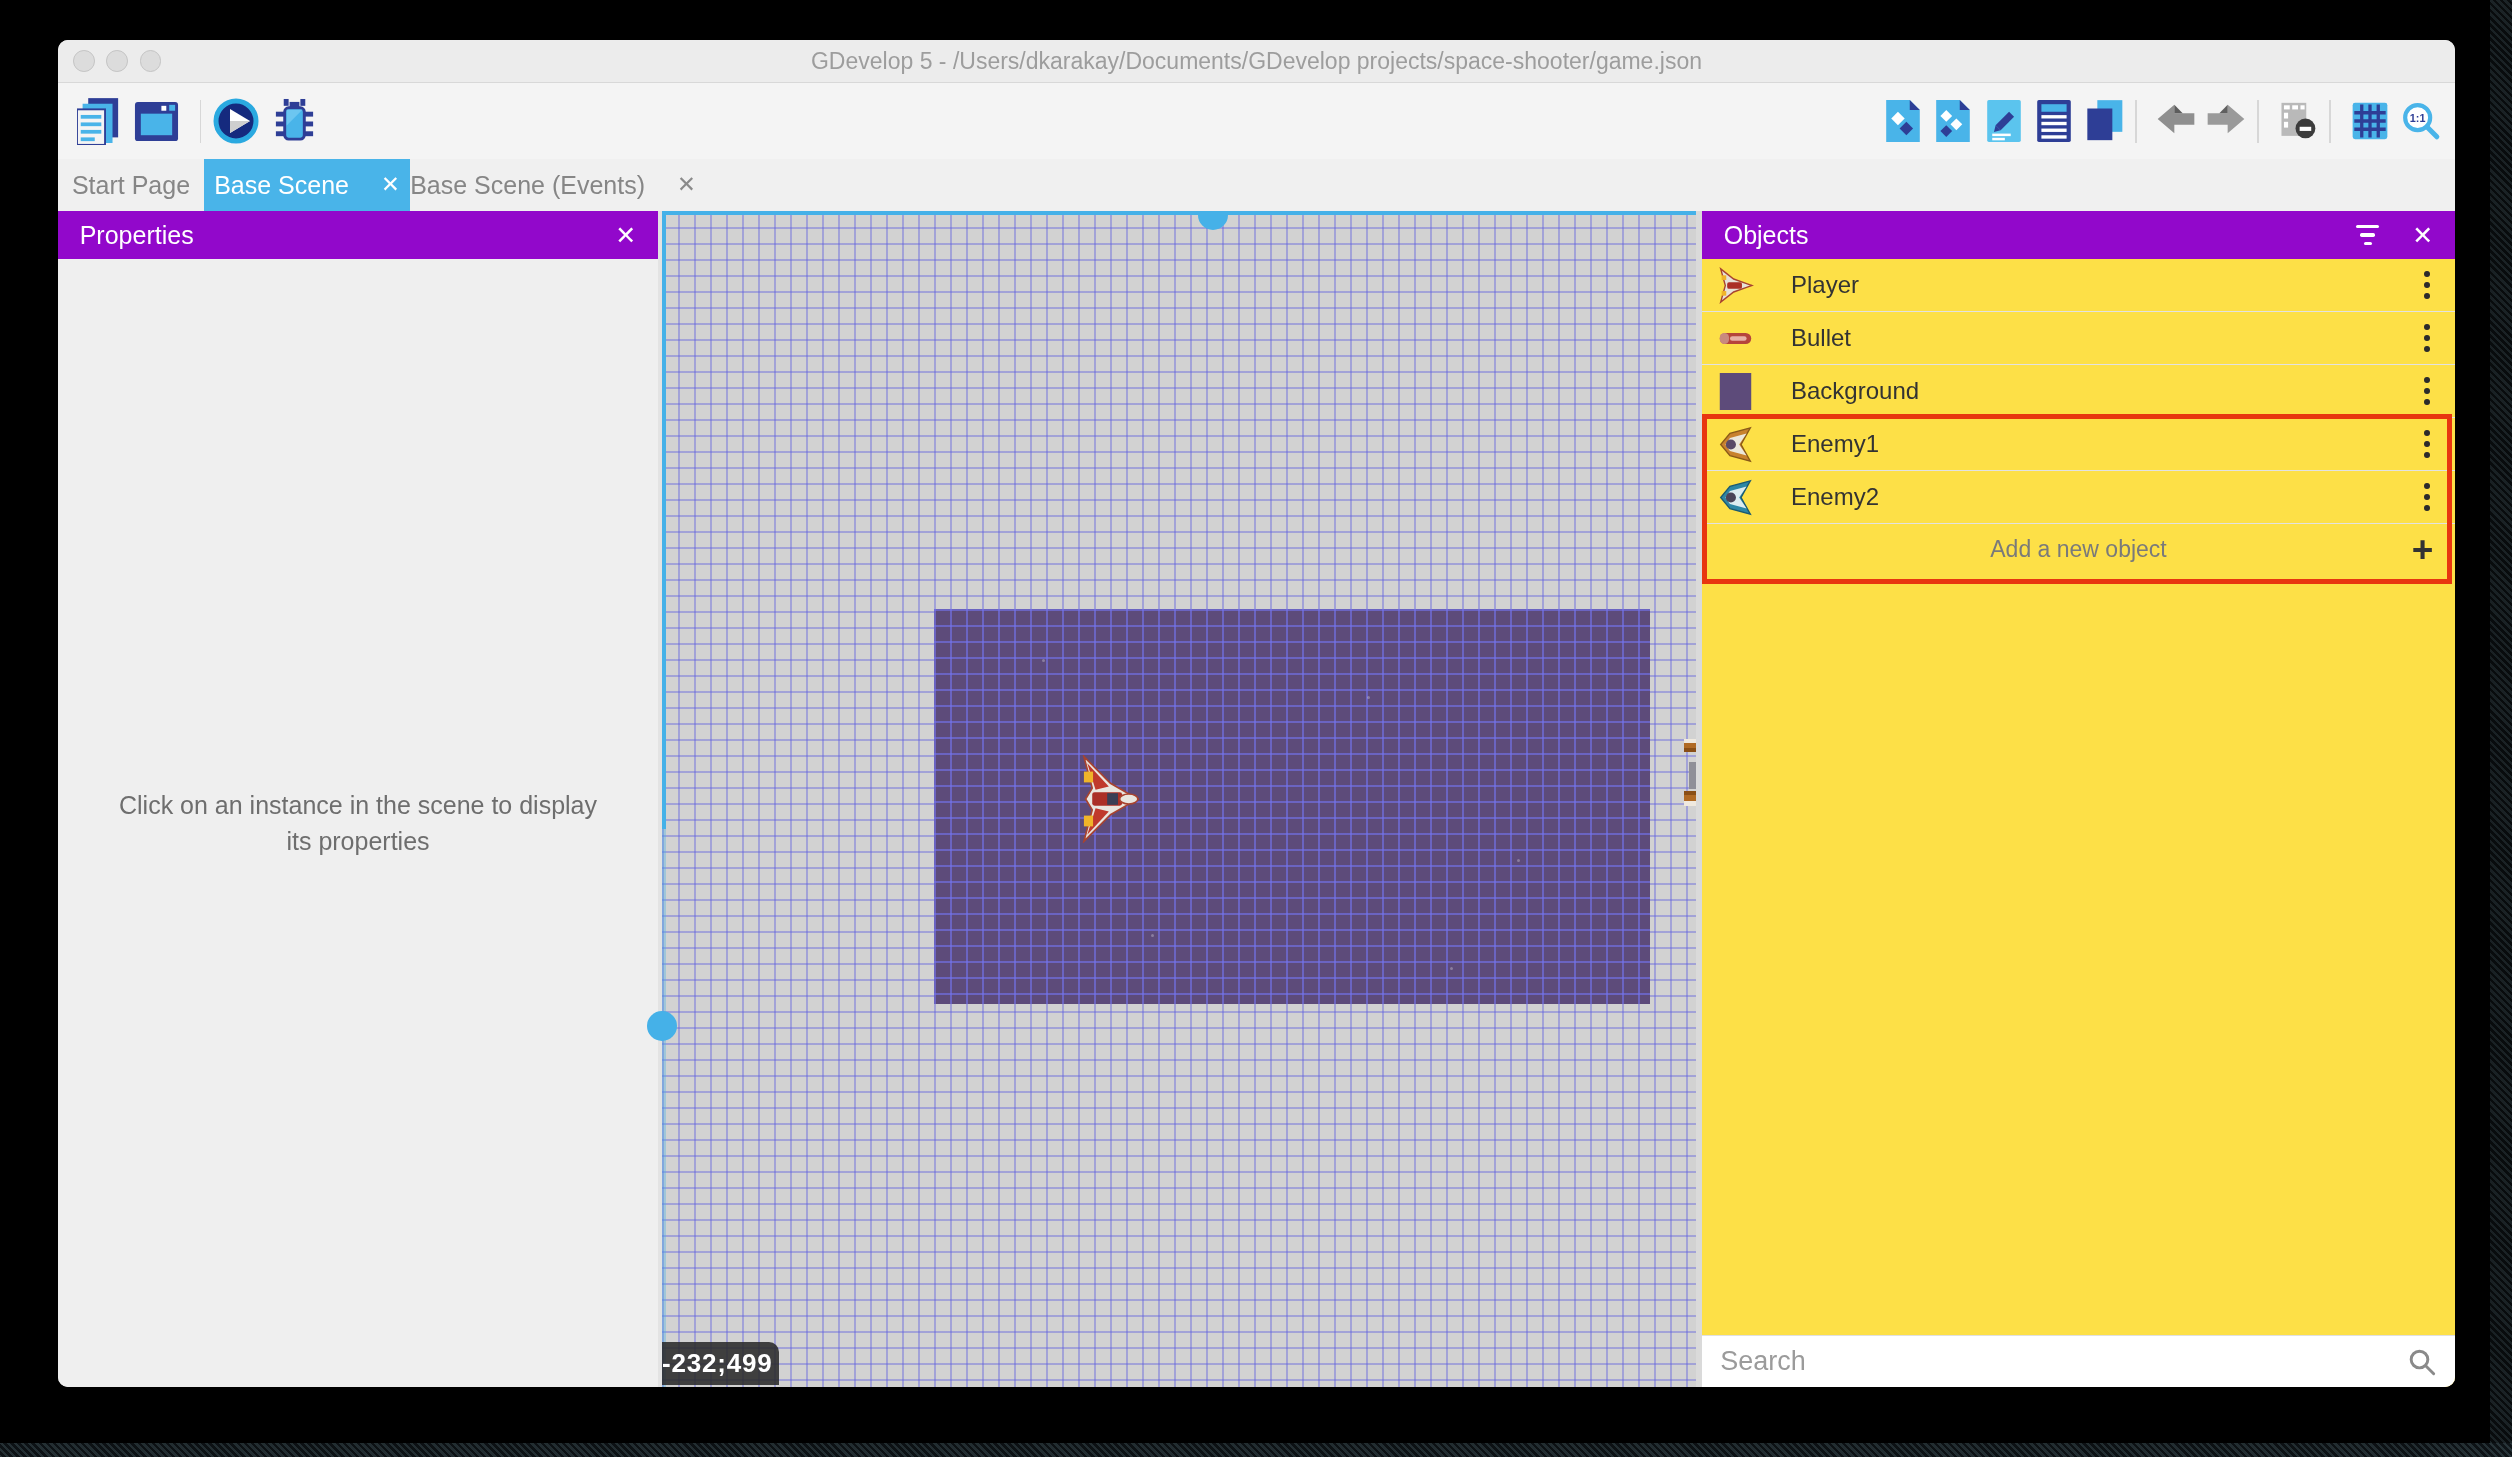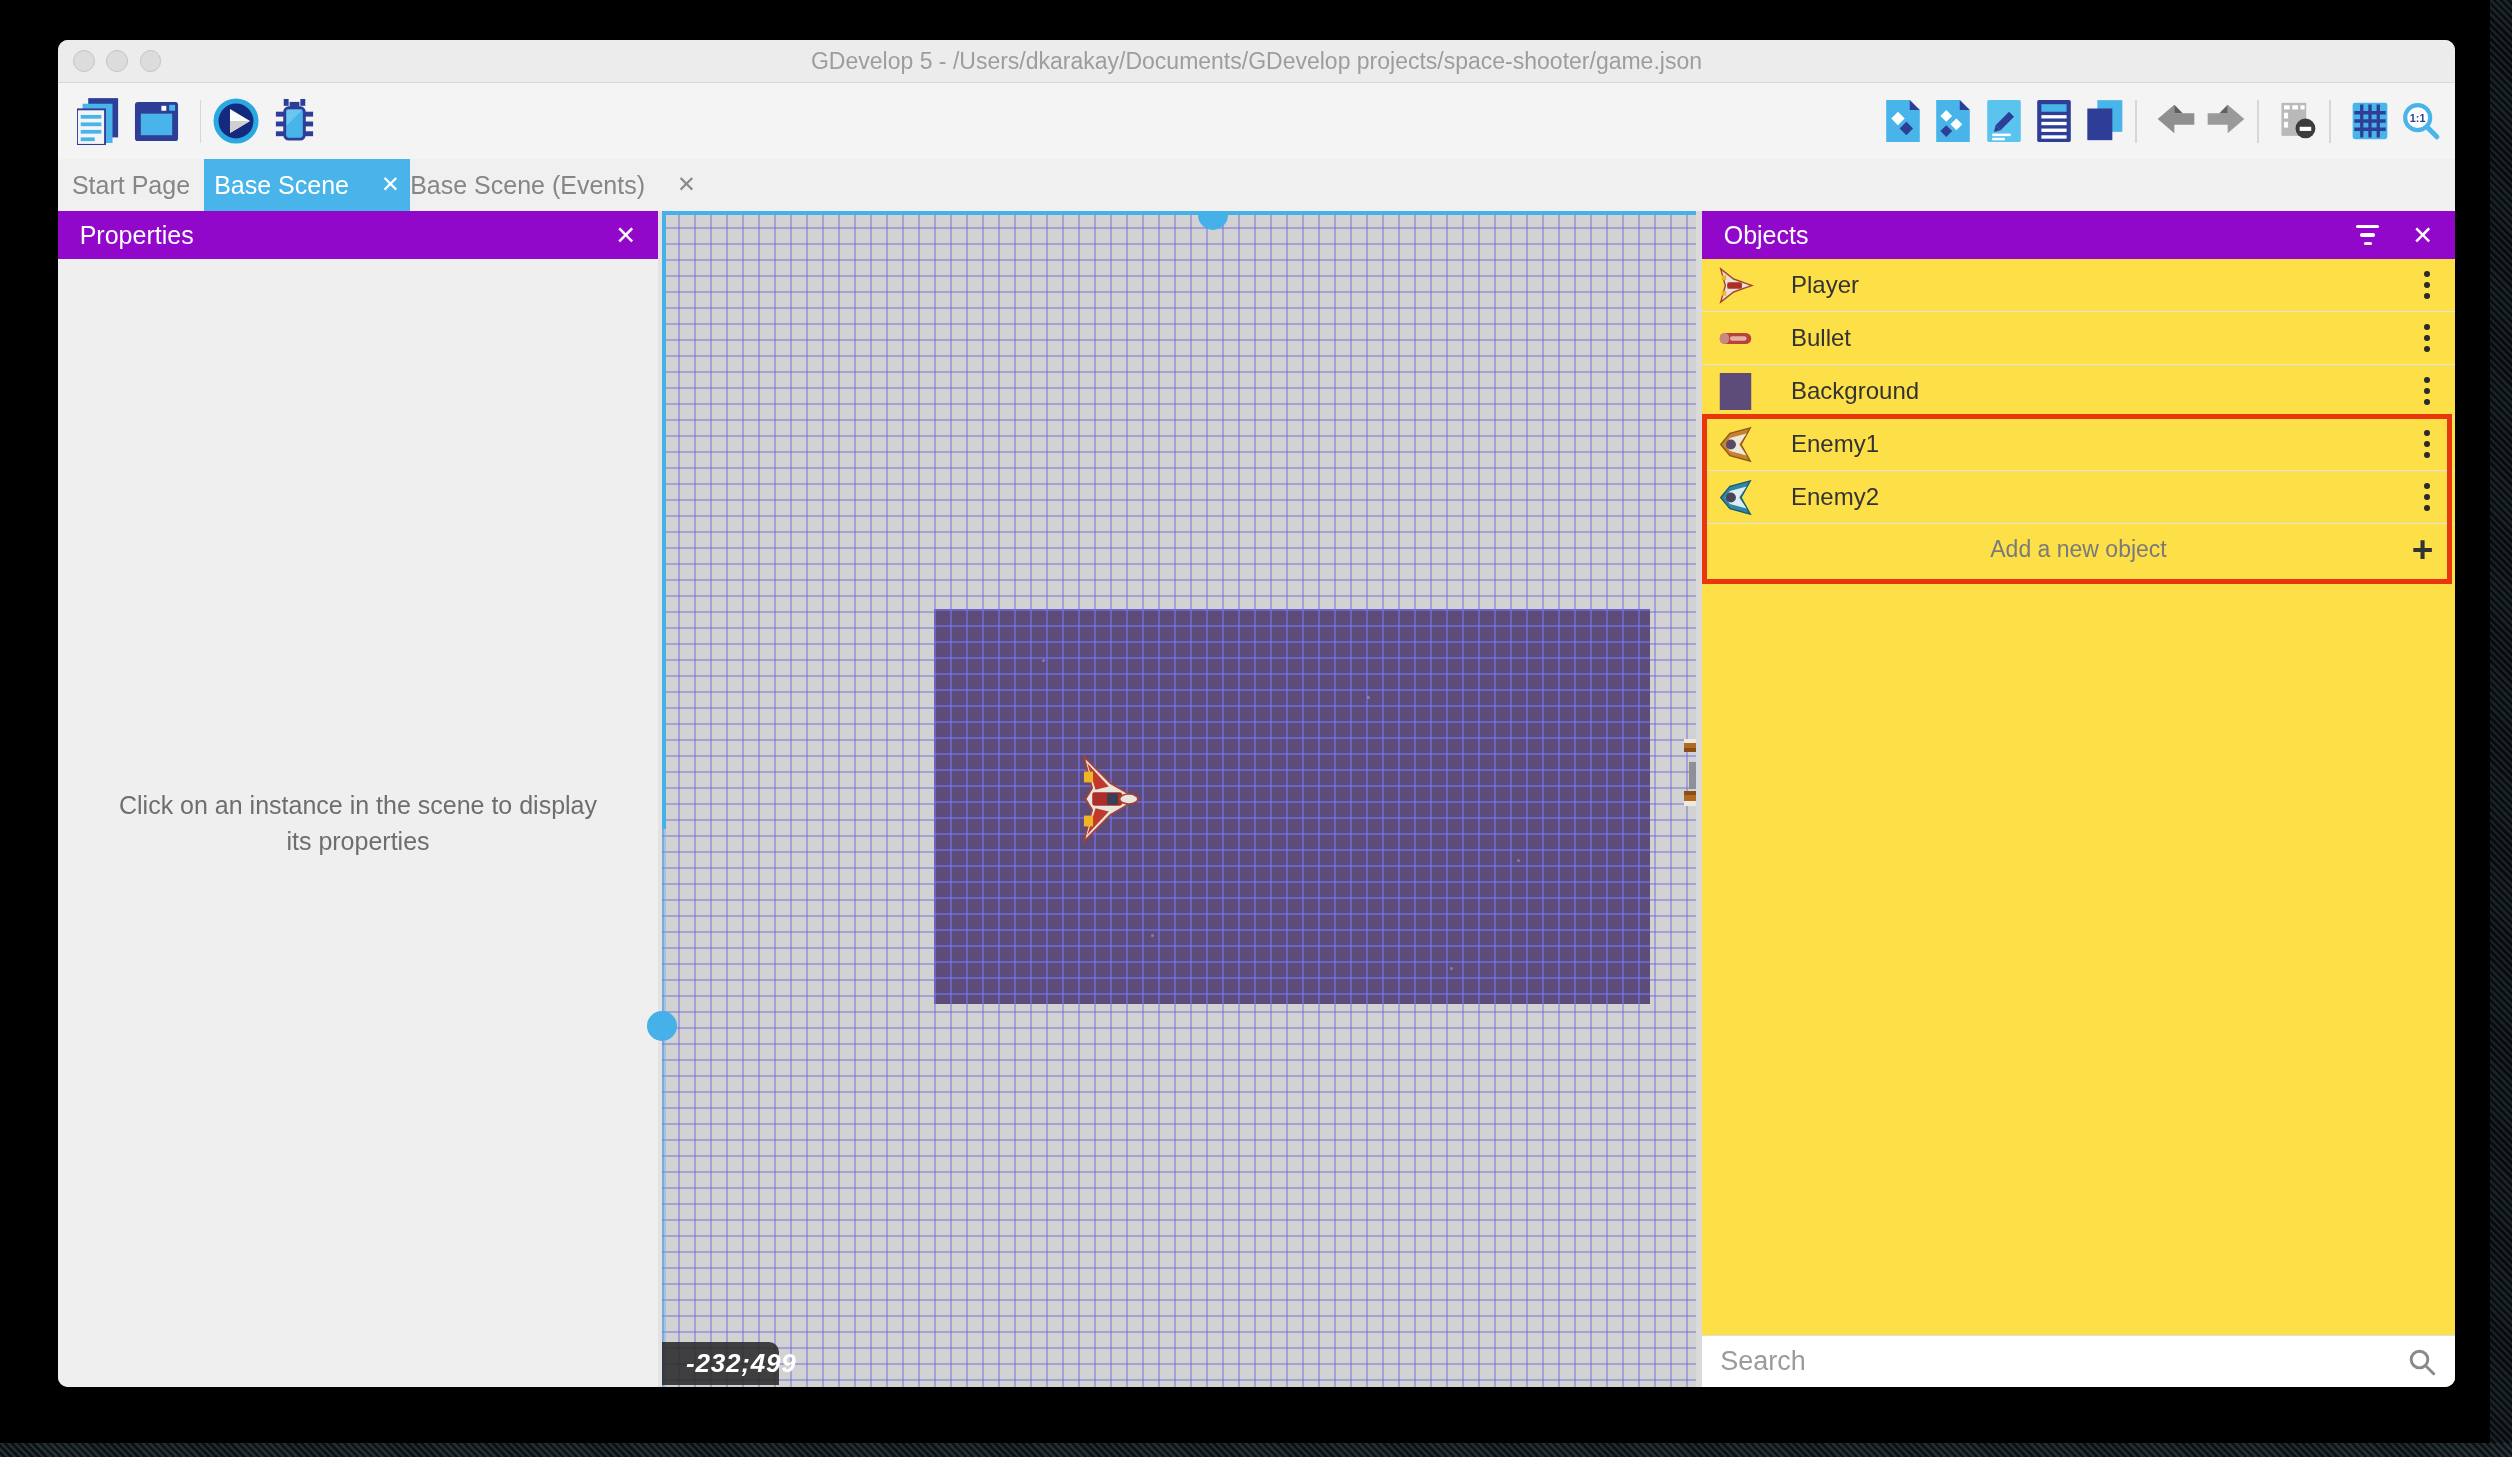--- a/index.html
+++ b/index.html
@@ -70,21 +70,21 @@
   .sel-top-line { position:absolute; left:0; top:0; right:0; height:4.2px; background:#45b1e8; }
   .sel-top-handle { position:absolute; top:4.2px; left:536px; width:30px; height:15px;
     border-radius:0 0 15px 15px; background:#45b1e8; cursor:grab; }
   .sel-left-line { position:absolute; left:0; top:0; width:4.2px; height:618px; background:#45b1e8; }
   .sel-left-faint { position:absolute; left:0; top:618px; bottom:0; width:4.2px; background:rgba(69,177,232,.35); }
   .sel-left-handle { position:absolute; left:589px; top:800px; width:30px; height:30px; border-radius:50%;
     background:#45b1e8; cursor:grab; z-index:6; }
 
   .coord-badge { position:absolute; left:0; bottom:1.7px; width:117px; height:43px;
     background:rgba(42,42,42,.88); border-radius:0 10px 0 0; color:#fff;
-    font-size:26px; font-weight:bold; display:flex; align-items:center; padding-left:24px; letter-spacing:0.8px;font-style:italic; }
+    font-size:26px; font-weight:bold; display:flex; align-items:center; padding-left:0; letter-spacing:0.8px; }
 
   .clip-sprite { position:absolute; right:0; }
   .clip-o1 { top:528px; width:12.5px; height:13.3px; background:linear-gradient(180deg,#efe9df 30%,#b06a24 30% 70%,#8a4f16 70%); }
   .clip-g  { top:551px; width:6.7px; height:27px; background:#8f8f98; }
   .clip-o2 { top:580px; width:12.5px; height:15px; background:linear-gradient(180deg,#8a4f16 25%,#b06a24 25% 65%,#efe9df 65%); }
 
   
   .objects-panel { width:759px; flex:0 0 auto; background:#fde047; border-left:6.7px solid #dadada;
     display:flex; flex-direction:column; position:relative; }
   .object-row { height:53px; flex:0 0 auto; display:flex; align-items:center; padding:0 20px 0 15px;

